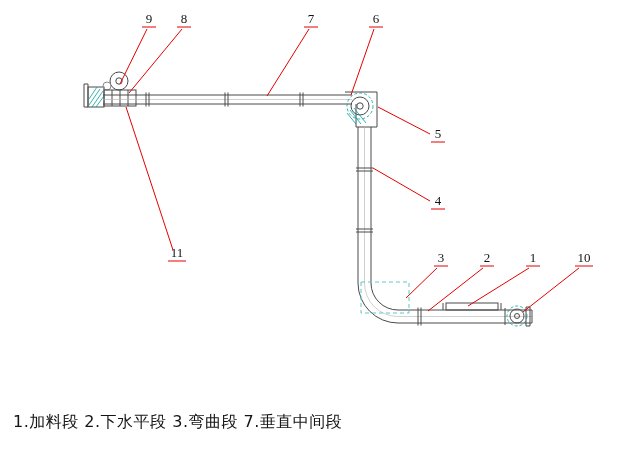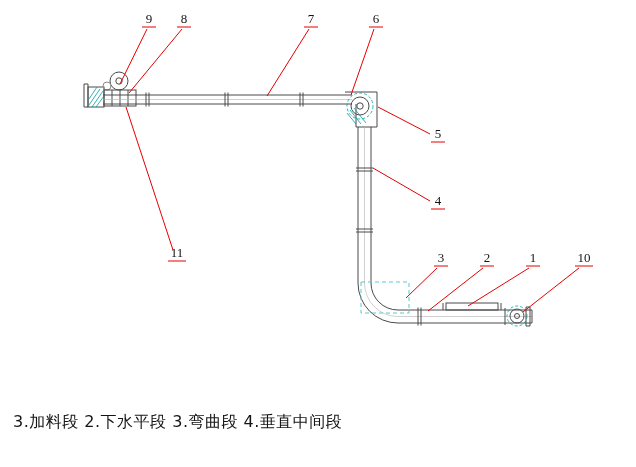--- a/index.html
+++ b/index.html
@@ -160,18 +160,18 @@
 
       <text class="callout" x="584" y="262" text-anchor="middle">10</text>
       <line x1="575" y1="266" x2="593" y2="266" stroke="#e60000" stroke-width="1"></line>
 
       <text class="callout" x="177" y="257" text-anchor="middle">11</text>
       <line x1="168" y1="261" x2="186" y2="261" stroke="#e60000" stroke-width="1"></line>
     </g>
   </svg>
 
   <div class="legend">
-    <div>3.加料段 2.下水平段 3.弯曲段 4.垂直中间段</div>
+    <div>1.加料段 2.下水平段 3.弯曲段 7.垂直中间段</div>
     
     
   </div>
 
 </div>
 
 </body></html>

